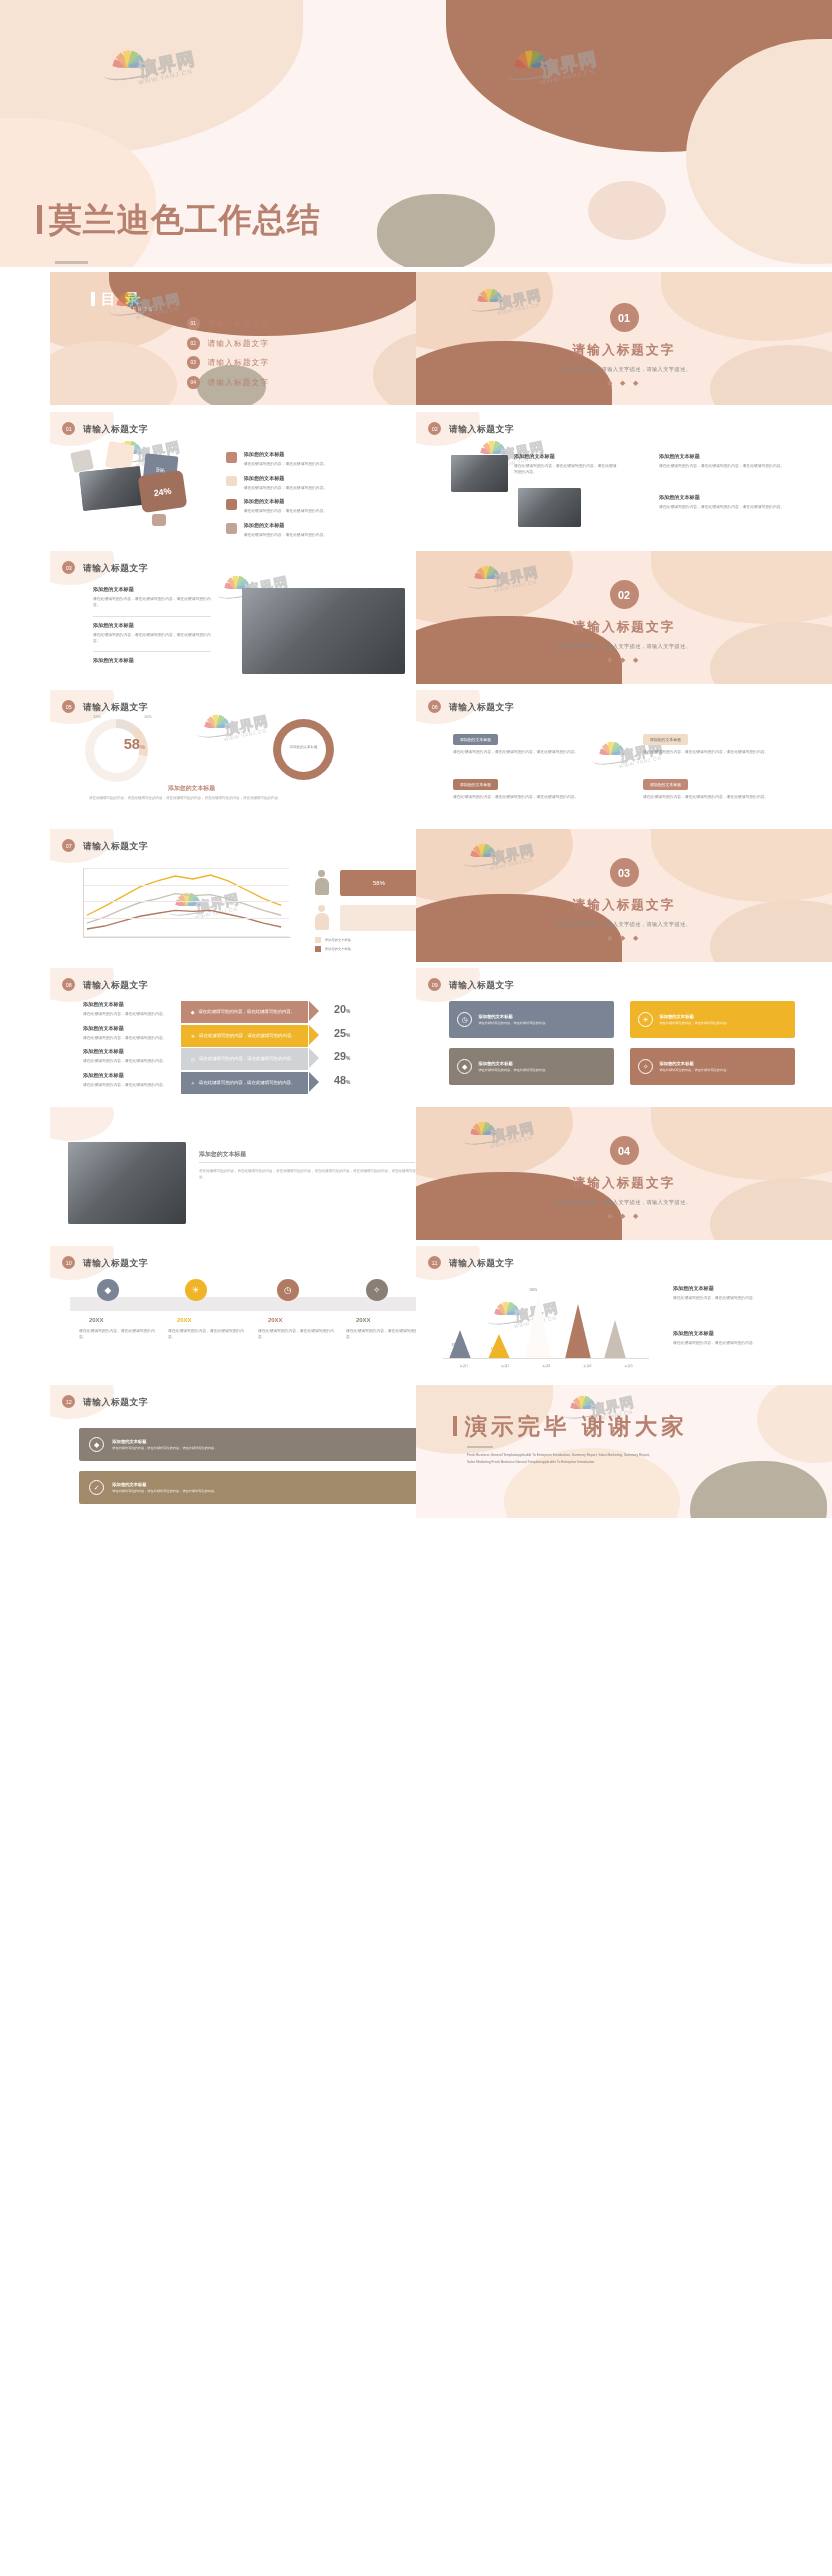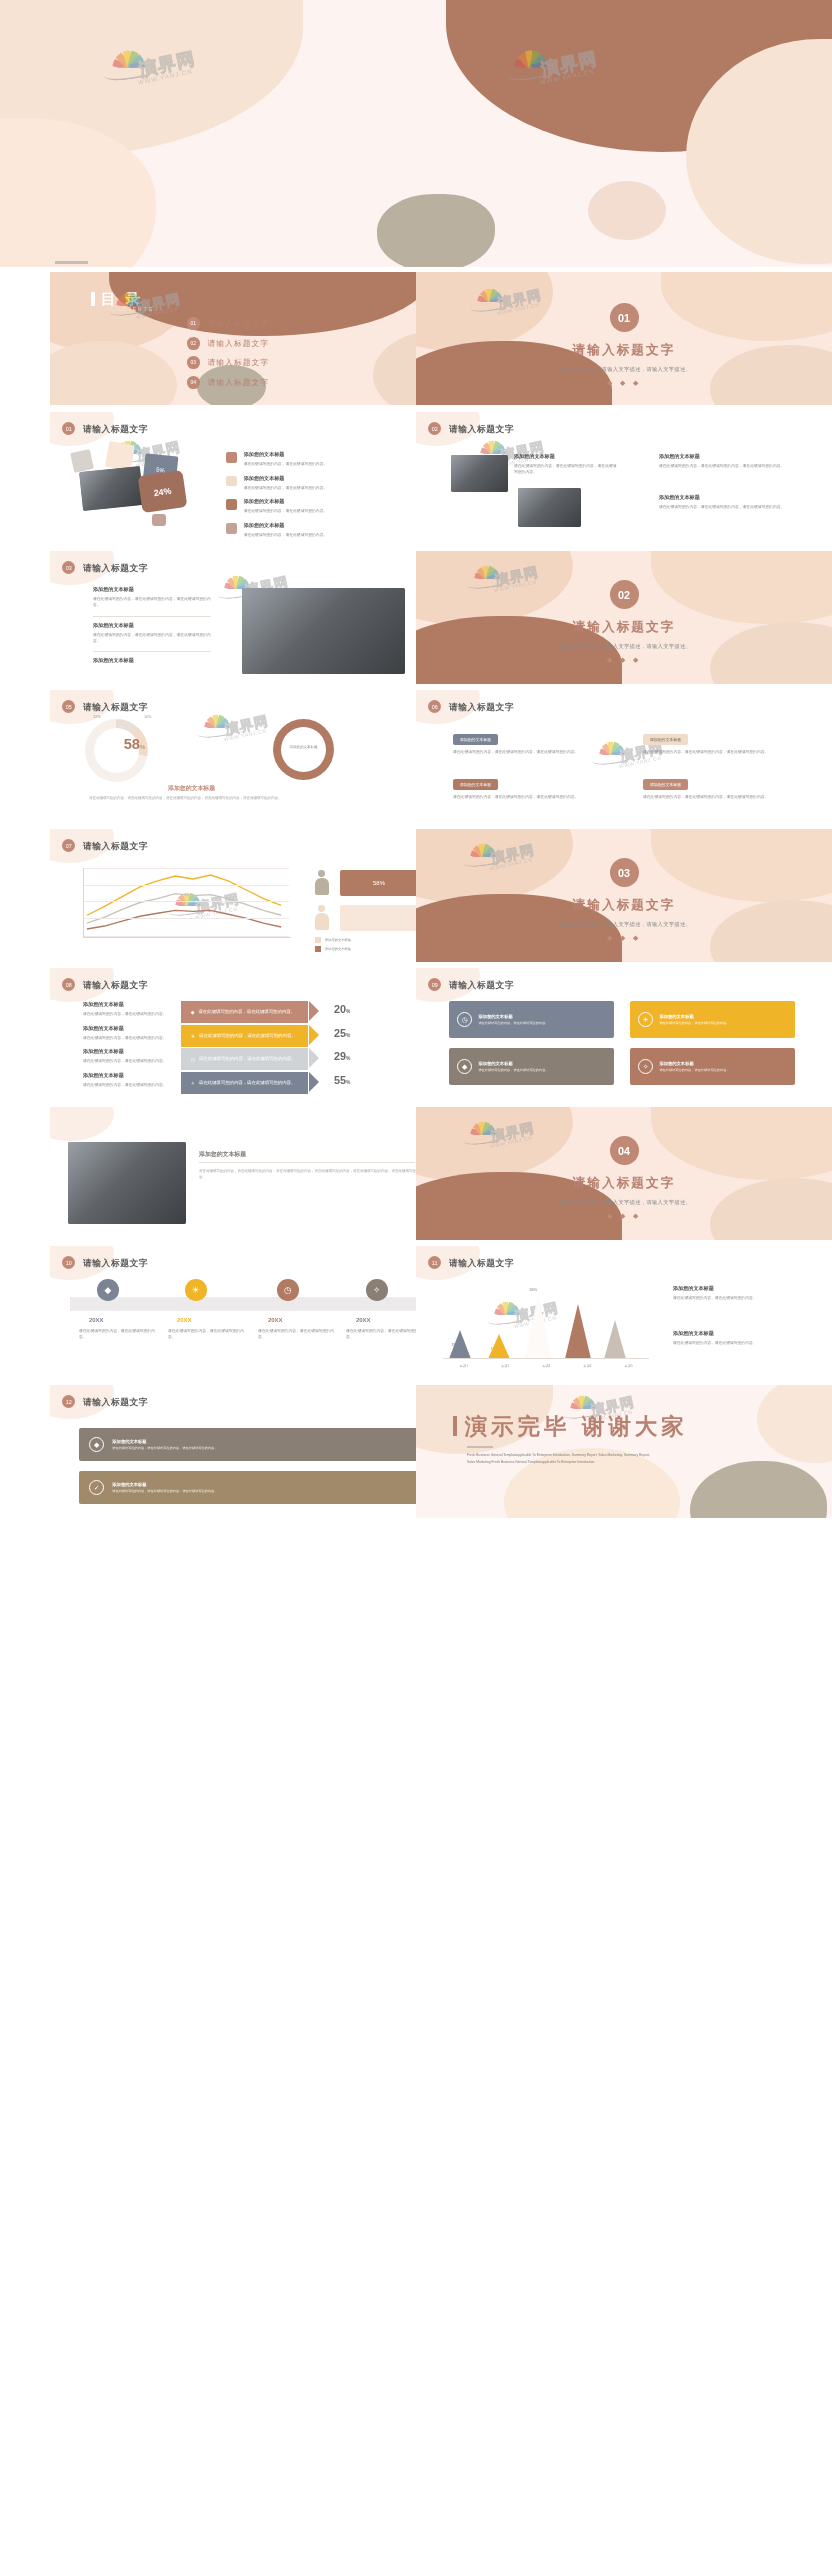--- a/index.html
+++ b/index.html
@@ -157,20 +157,23 @@
       <i style="background:#f0c419;transform:rotate(-14deg)"></i>
       <i style="background:#7ab648;transform:rotate(15deg)"></i>
       <i style="background:#4aa3a3;transform:rotate(44deg)"></i>
       <i style="background:#3d7fb5;transform:rotate(73deg)"></i>
     </div>
     <div class="arc"></div>
     <div class="wtxt">演界网</div>
     <div class="wurl">WWW.YANJ.CN</div>
   </div>
 
+  <div class="cover-title">
+    <span class="bar"></span><span>莫兰迪色工作总结</span>
+  </div>
   <div class="cover-rule"></div>
 
 </div>
 
 <div class="slide w-half left" style="top:272px;height:133px;background:#fbe9df;">
   <div class="blob" style="left:-39px;top:-29px;width:176px;height:108px;background:#f3d6c2;border-radius:50%;"></div>
   <div class="blob" style="left:59px;top:-54px;width:323px;height:118px;background:#b07a63;border-radius:0 0 55% 50%;"></div>
   <div class="blob" style="left:-19.6px;top:69px;width:147px;height:88px;background:#f5ddcb;border-radius:50%;"></div>
   <div class="blob" style="left:323px;top:59px;width:127px;height:88px;background:#f0d9c7;border-radius:50%;"></div>
   <div class="blob" style="left:147px;top:93px;width:69px;height:44px;background:#b9b0a0;border-radius:50%;"></div>
@@ -599,21 +602,21 @@
     <span style="color:#fff;">请在此键填写您的内容，请在此键填写您的内容。</span>
   </div>
   <div class="arrow" style="position:absolute;left:131px;top:104px;width:127px;background:#7b8494;color:#7b8494;">
     <span style="color:#fff;font-size:4.9px;margin-right:3.9px;">✧</span>
     <span style="color:#fff;">请在此键填写您的内容，请在此键填写您的内容。</span>
   </div>
 
   <div style="position:absolute;left:284px;top:35px;font-size:10.8px;color:#6a6a6a;font-weight:700;"><span>20</span><span style="font-size:4.9px;">%</span></div>
   <div style="position:absolute;left:284px;top:59px;font-size:10.8px;color:#6a6a6a;font-weight:700;"><span>25</span><span style="font-size:4.9px;">%</span></div>
   <div style="position:absolute;left:284px;top:82px;font-size:10.8px;color:#6a6a6a;font-weight:700;"><span>29</span><span style="font-size:4.9px;">%</span></div>
-  <div style="position:absolute;left:284px;top:106px;font-size:10.8px;color:#6a6a6a;font-weight:700;"><span>55</span><span style="font-size:4.9px;">%</span></div>
+  <div style="position:absolute;left:284px;top:106px;font-size:10.8px;color:#6a6a6a;font-weight:700;"><span>48</span><span style="font-size:4.9px;">%</span></div>
 </div>
 
 <div class="slide w-half right" style="top:968px;height:133px;background:#ffffff;">
   <div class="blob" style="left:-24.5px;top:-19.6px;width:88px;height:54px;background:#fbeee6;border-radius:50%;"></div>
   <div class="s-num">09</div>
   <div class="s-title">请输入标题文字</div>
 
   <div style="position:absolute;left:33px;top:33px;width:165px;height:37px;background:#7b8494;border-radius:2px;display:flex;align-items:center;gap:5.9px;padding:0 7.8px;">
     <span style="width:15.7px;height:15.7px;border:1px solid #fff;border-radius:50%;display:flex;align-items:center;justify-content:center;color:#fff;font-size:6.9px;flex:0 0 auto;">◷</span>
     <span>

